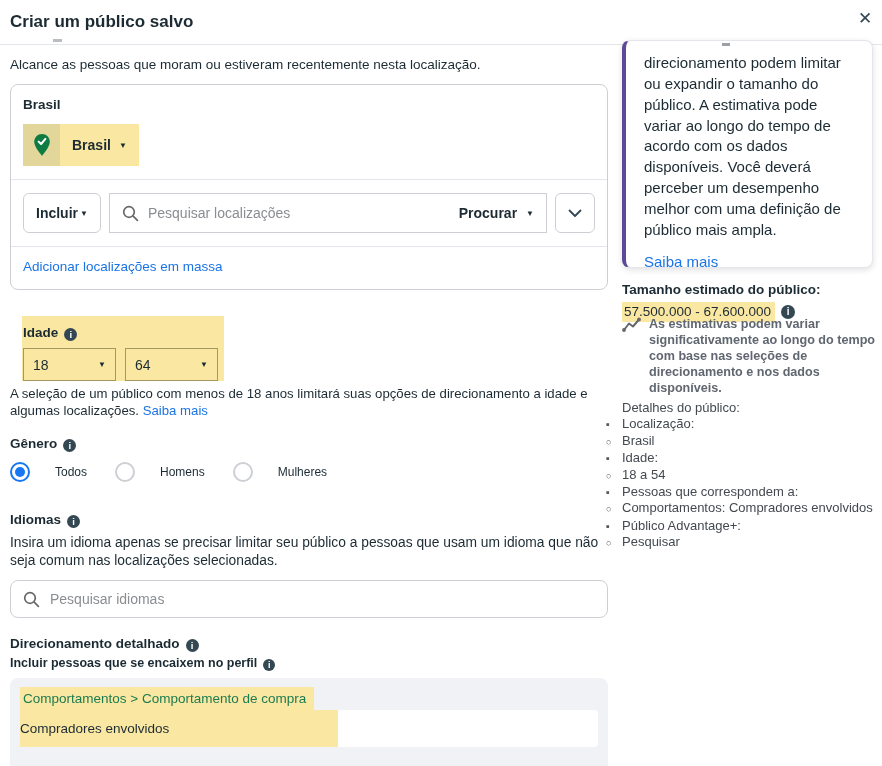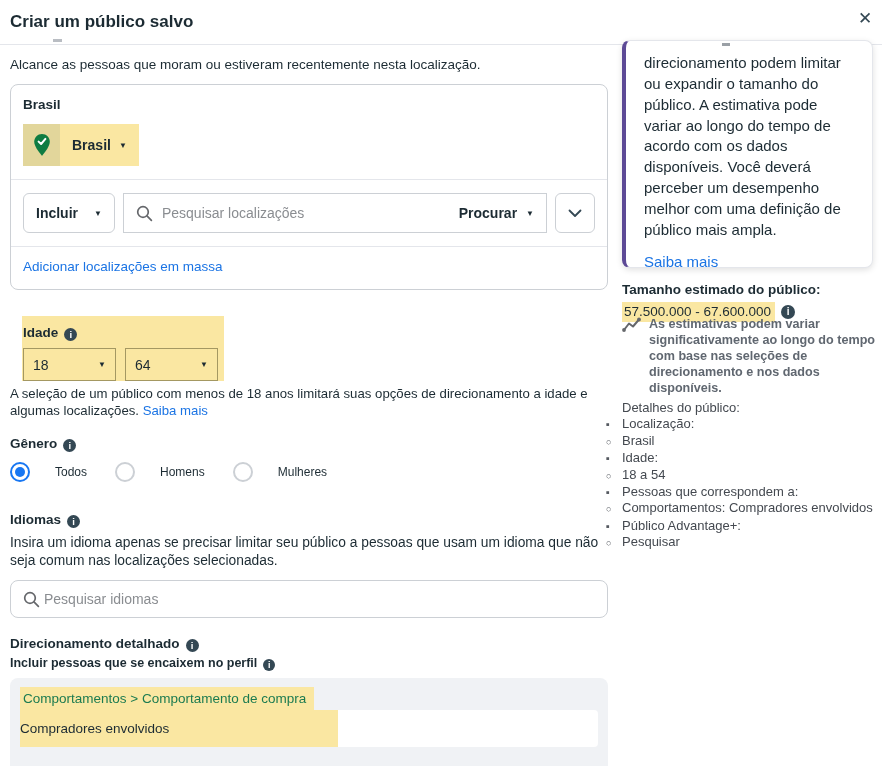--- a/index.html
+++ b/index.html
@@ -23,21 +23,21 @@
   .loc-country { font-size:13.5px; font-weight:bold; }
   .loc-pill { display:inline-flex; align-items:stretch; margin-top:12px; height:42px;
     background:#fae7a2; }
   .pin-cell { width:37px; background:#e2d69b; display:flex; align-items:center; justify-content:center; }
   .loc-pill-label { display:flex; align-items:center; padding:0 8px 0 12px; font-size:14px; font-weight:bold; }
   .caret { font-size:8px; color:#1c2b33; align-self:center; padding-right:12px; }
   .caret2 { font-size:8px; color:#1c2b33; }
   .loc-divider { height:1px; background:#e4e6eb; margin:13px -12px 0 -12px; }
 
   .search-row { display:flex; gap:8px; margin-top:13px; }
-  .btn-outline { display:flex; align-items:center; gap:16px; height:40px; padding:0 12px;
+  .btn-outline { display:flex; align-items:center; gap:2px; height:40px; padding:0 12px;
     border:1px solid #ccd0d5; border-radius:6px; font-size:14px; font-weight:bold; background:#fff; cursor:pointer; }
   .search-wrap { flex:1; display:flex; align-items:center; gap:9px; height:40px;
     border:1px solid #ccd0d5; border-radius:0; padding:0 12px; background:#fff; }
   .search-wrap input { flex:1; border:none; outline:none; font-size:14px;
     font-family:"Liberation Sans", sans-serif; color:#1c2b33; background:transparent; }
   .search-wrap input::placeholder { color:#8a8d91; }
   .browse { display:flex; align-items:center; gap:9px; font-size:14px; font-weight:bold; cursor:pointer;text-align:center; }
   .chev-btn { width:40px; height:40px; border:1px solid #ccd0d5; border-radius:6px;
     display:flex; align-items:center; justify-content:center; background:#fff; cursor:pointer; }
   .bulk-link { margin-top:12px; font-size:13.5px; color:#1b74e4; cursor:pointer; display:inline-block; }
@@ -58,21 +58,21 @@
   .gender-label { position:absolute; top:390px; left:0; }
   .gender-row { position:absolute; top:418px; left:0; display:flex; gap:28px; }
   .radio-item { display:flex; align-items:center; gap:25px; font-size:12px; cursor:pointer; }
   .radio { width:20px; height:20px; border-radius:50%; border:2px solid #ccd0d5; background:#fff; }
   .radio.sel { border-color:#1877f2; display:flex; align-items:center; justify-content:center; }
   .radio.sel::after { content:""; width:10px; height:10px; border-radius:50%; background:#1877f2; }
 
   .lang-label { position:absolute; top:466px; left:0; }
   .lang-desc { position:absolute; top:490px; left:0; width:600px; font-size:13.8px; line-height:1.32; }
   .lang-search { position:absolute; top:536px; left:0; width:598px; height:38px;
-    border:1px solid #ccd0d5; border-radius:8px; display:flex; align-items:center; gap:4px;
+    border:1px solid #ccd0d5; border-radius:8px; display:flex; align-items:center; gap:10px;
     padding:0 12px; background:#fff; }
   .lang-search input { flex:1; border:none; outline:none; font-size:14px;
     font-family:"Liberation Sans", sans-serif; background:transparent; }
   .lang-search input::placeholder { color:#8a8d91; }
 
   .dt-label { position:absolute; top:590px; left:0; }
   .dt-sublabel { position:absolute; top:612px; left:0; font-size:12.5px; font-weight:bold; }
   .dt-box { position:absolute; top:634px; left:0; width:598px; height:96px;
     background:#f0f2f5; border-radius:8px; padding:9px 10px; }
   .dt-breadcrumb { display:inline-block; background:#fae7a2; color:#1c7b50;

